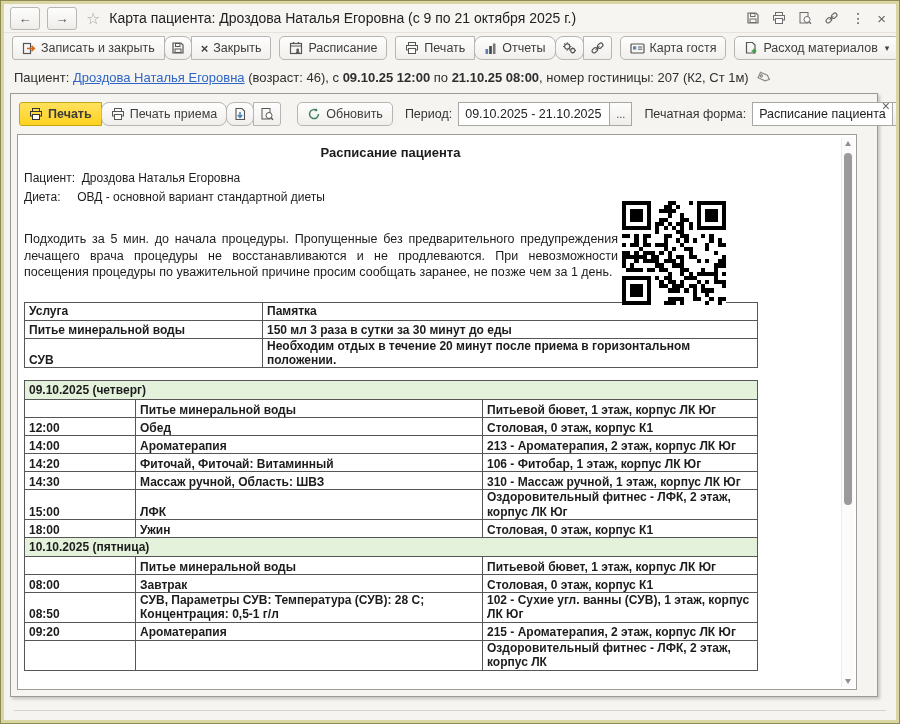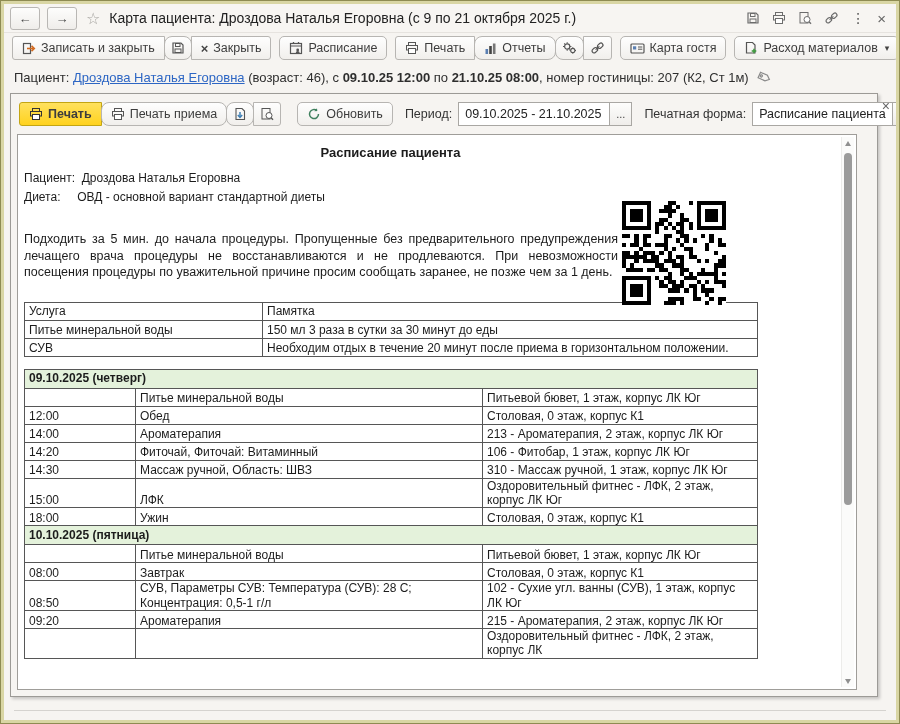--- a/index.html
+++ b/index.html
@@ -46,22 +46,22 @@
   .combo .val{flex:1;font-size:12.5px;padding:0 6px;color:#222;white-space:nowrap;overflow:hidden;}
   .combo .dd{width:20px;align-self:stretch;border-left:1px solid #a9a7a3;display:flex;align-items:center;justify-content:center;background:linear-gradient(#fdfdfc,#efedea);font-size:9px;color:#444;}
 
   
   .preview{position:absolute;left:6px;right:20px;top:40px;height:554px;background:#fff;border:1px solid #9f9d99;overflow:hidden;}
   .doc{position:relative;padding:6px 0 0 6px;color:#1c1c1c;}
   .doc-title{width:733px;text-align:center;font-weight:bold;font-size:13px;margin:4px 0 9px;}
   .info-line{font-size:12px;line-height:19px;white-space:pre-wrap;}
   .notice{width:594px;font-size:12.5px;line-height:16.5px;text-align:justify;margin-top:24px;}
   .ptable{border-collapse:collapse;table-layout:fixed;}
-  .ptable td,.ptable th{border:1px solid #565656;font-size:12px;padding:0 4px;height:17px;vertical-align:bottom;text-align:left;line-height:1.2;font-weight:normal;word-wrap:break-word;}
-  .ptable th{font-weight:normal;vertical-align:middle;}
+  .ptable td,.ptable th{border:1px solid #565656;font-size:12px;padding:0 4px;height:17px;vertical-align:bottom;text-align:left;line-height:1.2;font-weight:bold;word-wrap:break-word;}
+  .ptable th{font-weight:bold;vertical-align:middle;}
   .svc{margin-top:21px;width:733px;}
   .sched{margin-top:12px;width:733px;}
   .day-h td{background:#e4f2db;font-weight:bold;height:18px;vertical-align:middle;}
 
   
   .vscroll{position:absolute;top:2px;right:2px;bottom:2px;width:12px;background:#fbfbfa;border-left:1px solid #ececea;}
   .sarrow{position:absolute;left:0;width:12px;height:12px;display:flex;align-items:center;justify-content:center;}
   .sarrow.up{top:0;}
   .sarrow.down{bottom:0;}
   .tri-up{width:0;height:0;border-left:3.5px solid transparent;border-right:3.5px solid transparent;border-bottom:5px solid #8f8f8f;}

